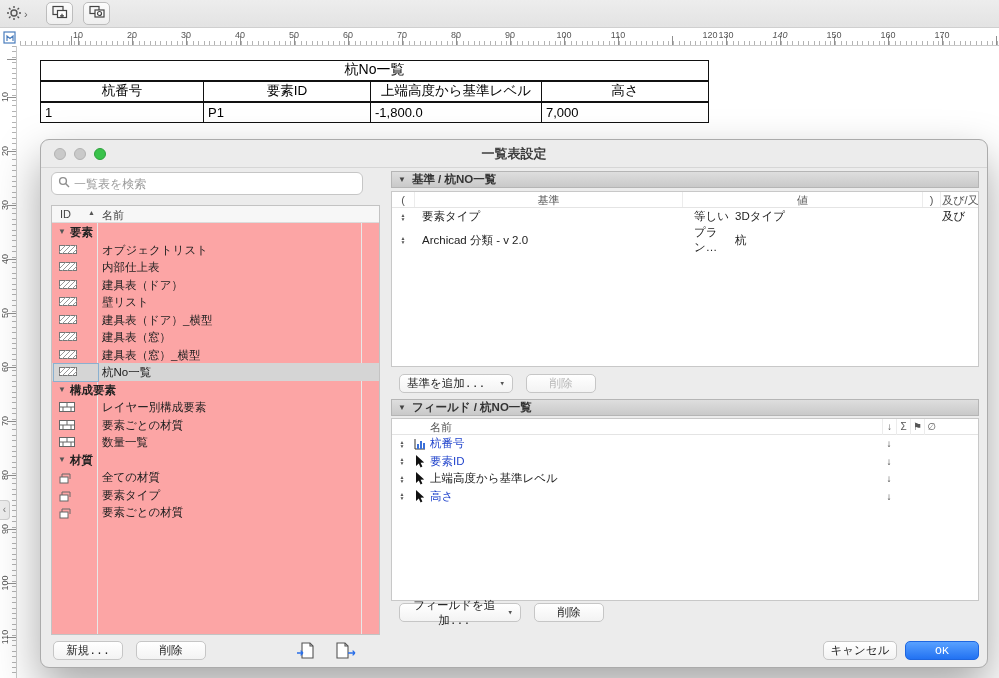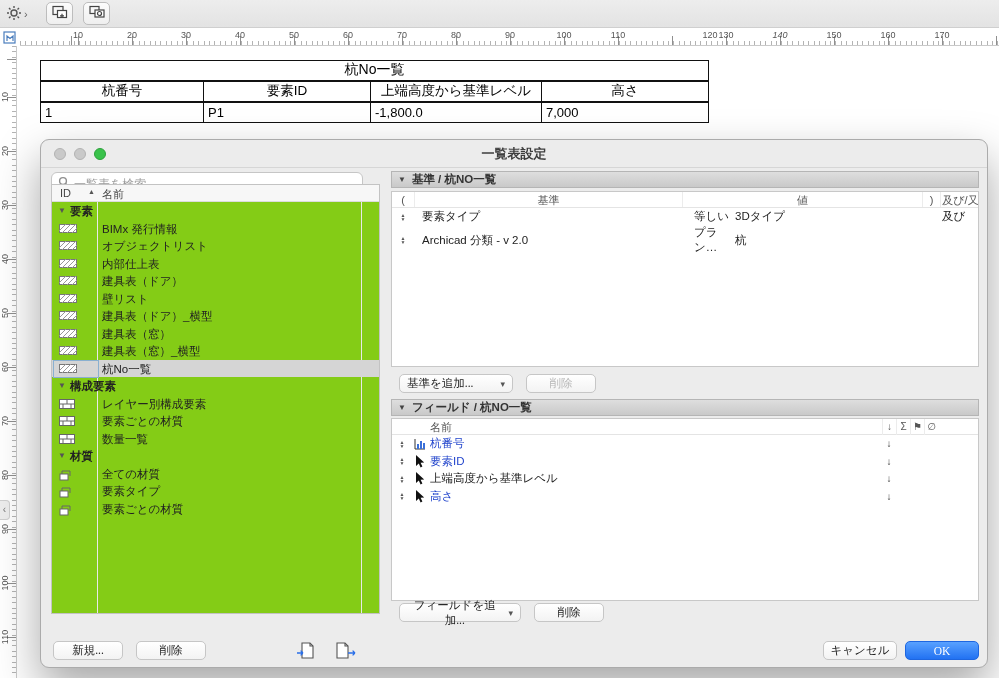--- a/index.html
+++ b/index.html
@@ -39,35 +39,35 @@
 .dlg-title{height:28px;line-height:28px;text-align:center;font-size:13px;font-weight:bold;color:#3d3d3d}
 .dot{position:absolute;top:8px;width:12px;height:12px;border-radius:50%}
 .dot.d1{left:13px;background:#c9c9c9;border:1px solid #b3b3b3}
 .dot.d2{left:33px;background:#c9c9c9;border:1px solid #b3b3b3}
 .dot.d3{left:53px;background:#3ac24b;border:1px solid #2da13c}
 
 
 .search{position:absolute;left:10px;top:32px;width:312px;height:23px;border:1px solid #c6c6c6;border-radius:6px;background:#fff;display:flex;align-items:center;padding:0 6px;gap:4px}
 .search input{border:none;outline:none;flex:1;font-size:12px;font-family:inherit;color:#333;background:transparent}
 .search input::placeholder{color:#9b9b9b}
-.listbox{position:absolute;left:10px;top:44px;width:329px;height:430px;background:#84cc16;border:1px solid #c3c3c3;overflow:hidden}
+.listbox{position:absolute;left:10px;top:65px;width:329px;height:430px;background:#fca5a5;border:1px solid #c3c3c3;overflow:hidden}
 .listbox .vdiv{position:absolute;top:0;bottom:0;width:1px;background:#e8e8e8}
 .list-head{position:relative;height:17px;background:#f7f7f7;border-bottom:1px solid #dcdcdc;font-size:11px;color:#444}
 .list-head .h-id{position:absolute;left:8px;top:2px}
 .list-head .h-sort{position:absolute;left:36px;top:3px;font-size:7px;color:#555}
 .list-head .h-name{position:absolute;left:50px;top:2px}
 .lrow{position:relative;height:17.5px;font-size:11.5px}
 .lrow .tri{position:absolute;left:6px;top:4px;font-size:8px;color:#555}
 .lrow .glabel{position:absolute;left:18px;top:2px;font-weight:bold;color:#222}
 .lrow .licon{position:absolute;left:7px;top:4px;line-height:0}
 .lrow .lname{position:absolute;left:50px;top:2px;white-space:nowrap}
 .lrow.item.selected{background:#d5d5d5}
 .lrow.item.selected::after{content:"";position:absolute;left:1px;top:0;width:44px;height:16.5px;border:1px solid #8ab0d0}
 
-.btn{position:absolute;height:19px;border:1px solid #c6c6c6;border-radius:5px;background:linear-gradient(#ffffff,#f3f3f3);font-size:11.5px;color:#222;display:flex;align-items:center;justify-content:center;font-family:Liberation Serif, serif}
+.btn{position:absolute;height:19px;border:1px solid #c6c6c6;border-radius:5px;background:linear-gradient(#ffffff,#f3f3f3);font-size:11.5px;color:#222;display:flex;align-items:center;justify-content:center;font-family:Liberation Mono, monospace}
 .btn.disabled{color:#b6b6b6}
 .btn-primary{background:linear-gradient(#59a1ff,#2272f2);border-color:#1e66e0;color:#fff}
 .popup-btn{justify-content:space-between;padding:0 7px}
 .popup-btn .chev{font-size:9px;color:#555;margin-left:6px}
 .iconbtn{position:absolute;width:30px;height:20px;display:flex;align-items:center;justify-content:center;background:transparent;border:none}
 
 
 .section-bar{position:absolute;left:350px;width:588px;height:17px;background:linear-gradient(#dedede,#c9c9c9);border:1px solid #b5b5b5;display:flex;align-items:center;font-weight:bold;font-size:11.5px;color:#333}
 .section-bar .tri{font-size:8px;color:#444;margin:0 6px 0 6px;font-weight:normal}
 .rtable{position:absolute;left:350px;width:588px;background:#fff;border:1px solid #c8c8c8;overflow:hidden}
@@ -239,27 +239,20 @@
     <div id="list-rows">
         <div class="lrow group">
           <span class="tri">▼</span>
           <span class="glabel">要素</span>
         </div>
         <div class="lrow item">
           <span class="licon"><svg width="18" height="9" viewBox="0 0 18 9">
               <rect x="0.5" y="0.5" width="17" height="8" fill="#fff" stroke="#777"></rect>
               <path d="M-2 9L7 0M3 9L12 0M8 9L17 0M13 9L22 0" stroke="#999" stroke-width="1" fill="none"></path>
             </svg></span>
-          <span class="lname">BIMx 発行情報</span>
-        </div>
-        <div class="lrow item">
-          <span class="licon"><svg width="18" height="9" viewBox="0 0 18 9">
-              <rect x="0.5" y="0.5" width="17" height="8" fill="#fff" stroke="#777"></rect>
-              <path d="M-2 9L7 0M3 9L12 0M8 9L17 0M13 9L22 0" stroke="#999" stroke-width="1" fill="none"></path>
-            </svg></span>
           <span class="lname">オブジェクトリスト</span>
         </div>
         <div class="lrow item">
           <span class="licon"><svg width="18" height="9" viewBox="0 0 18 9">
               <rect x="0.5" y="0.5" width="17" height="8" fill="#fff" stroke="#777"></rect>
               <path d="M-2 9L7 0M3 9L12 0M8 9L17 0M13 9L22 0" stroke="#999" stroke-width="1" fill="none"></path>
             </svg></span>
           <span class="lname">内部仕上表</span>
         </div>
         <div class="lrow item">

